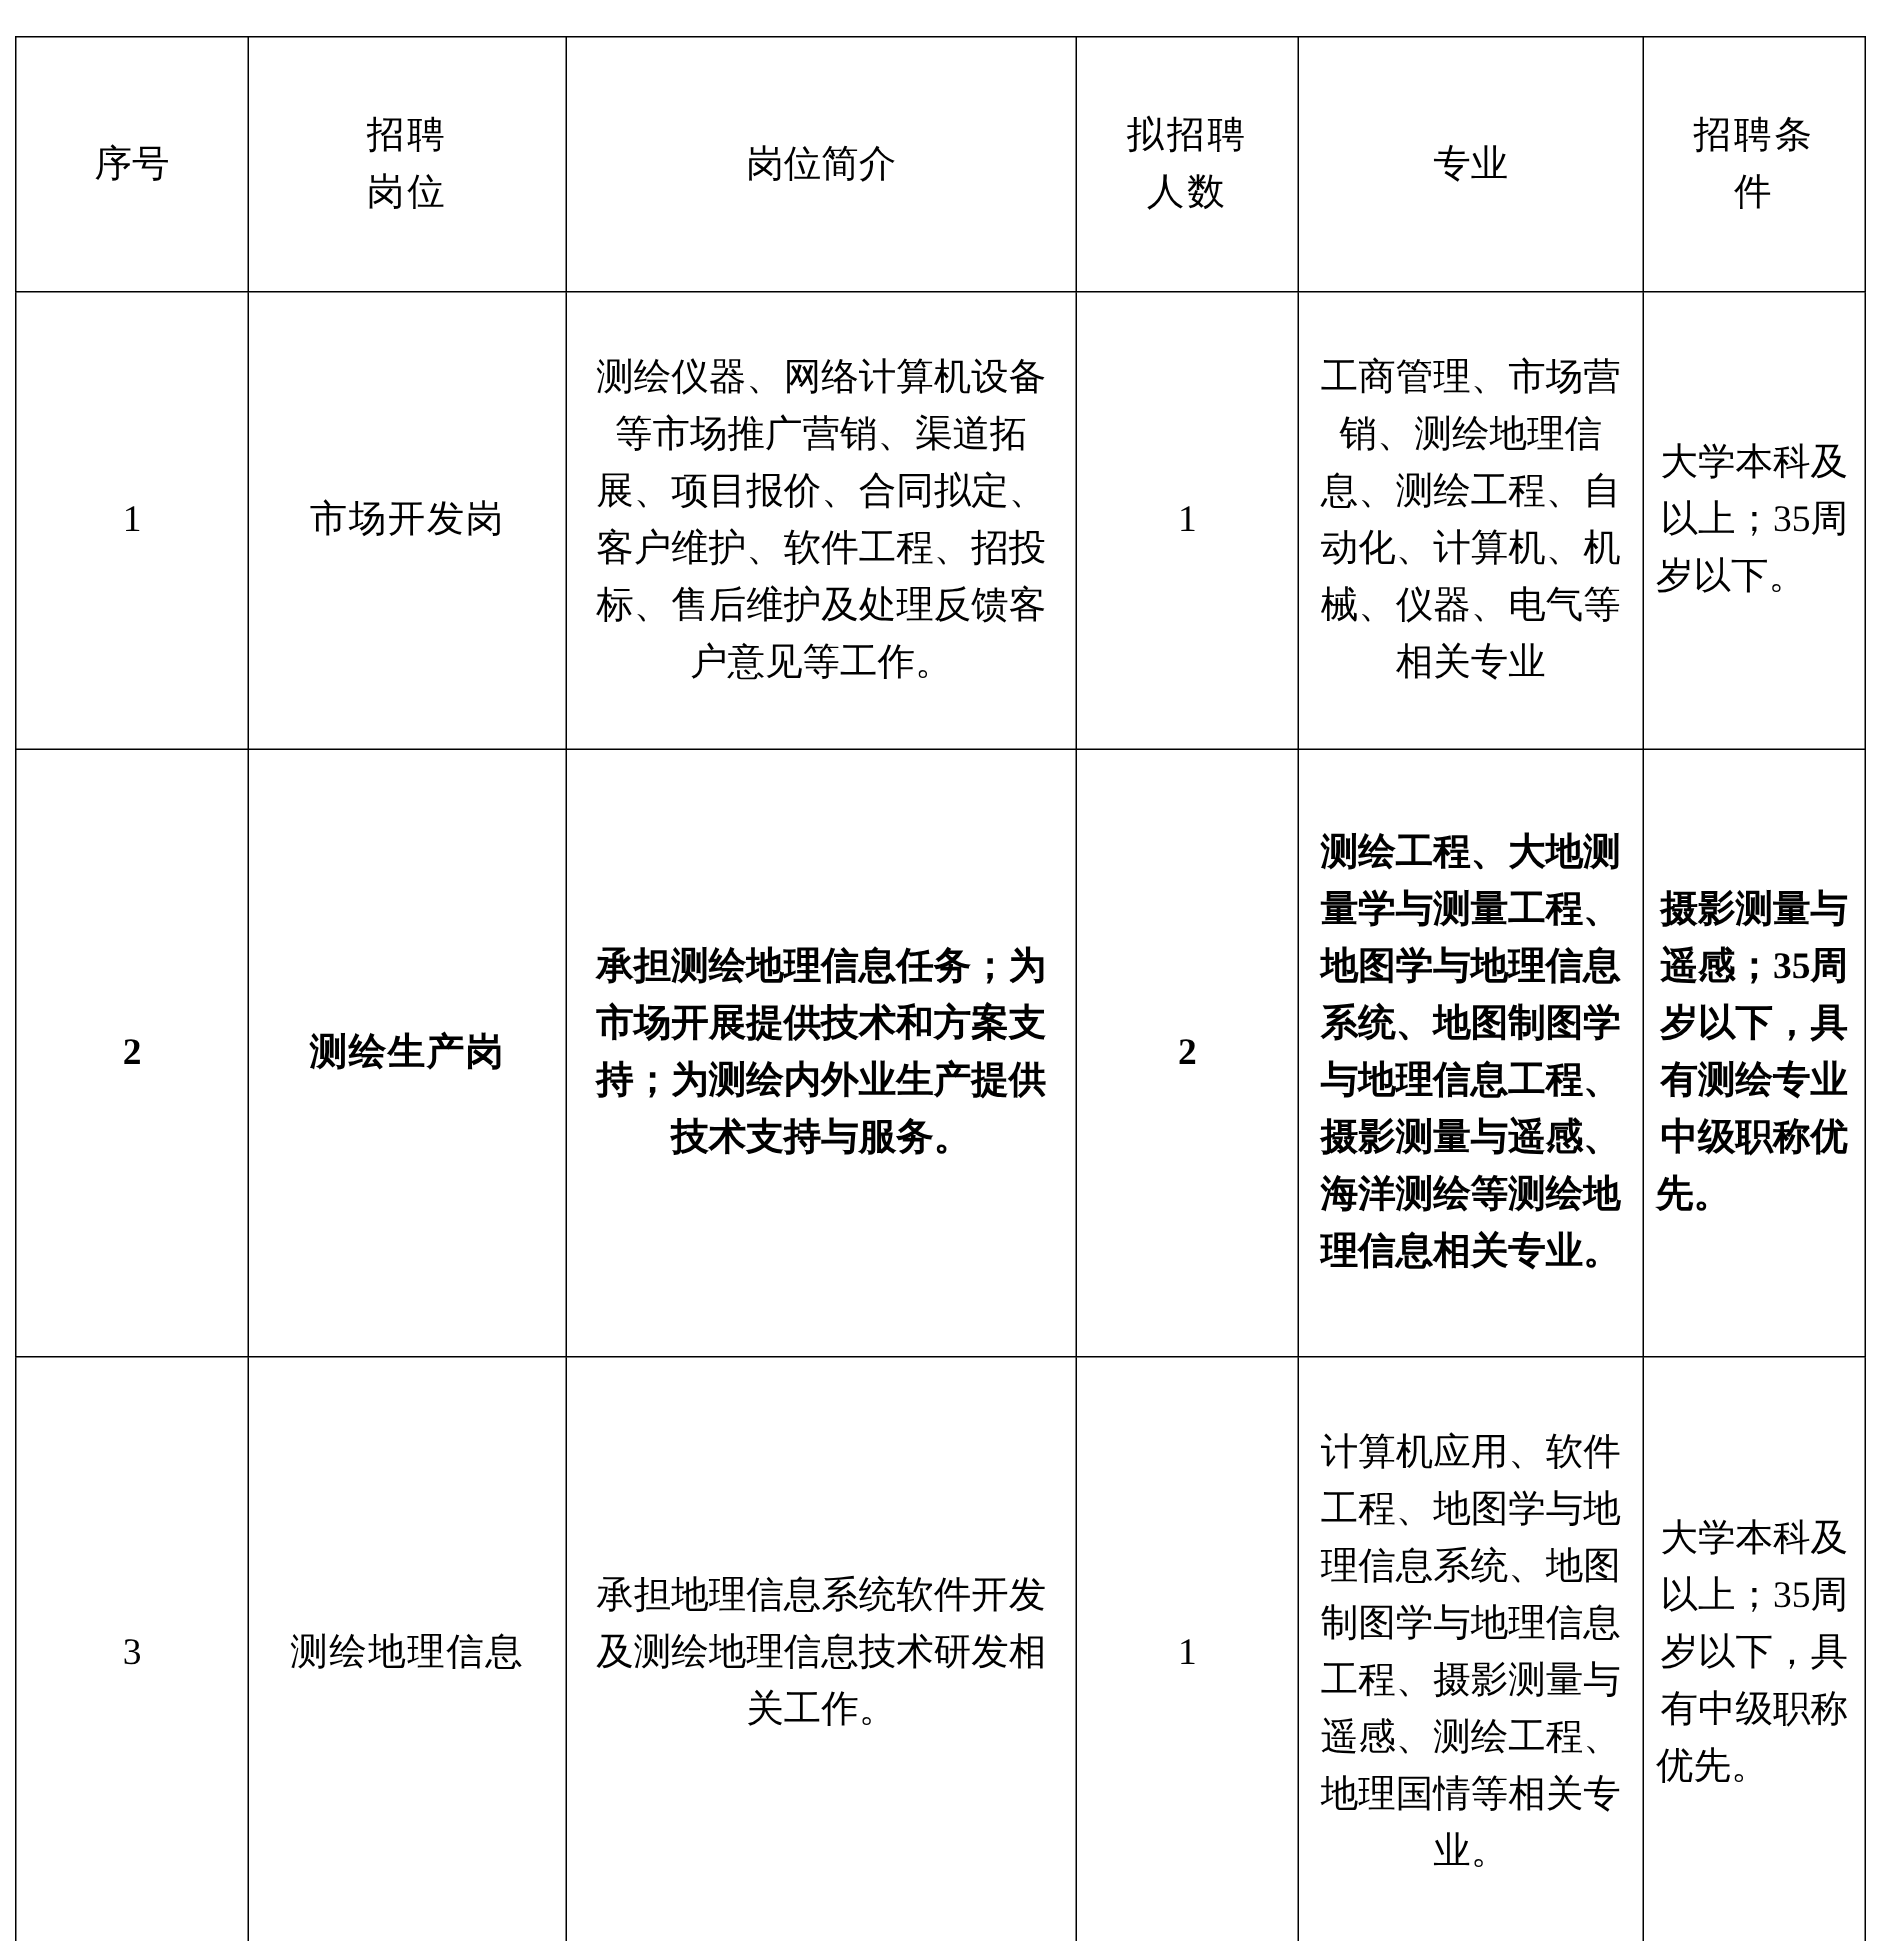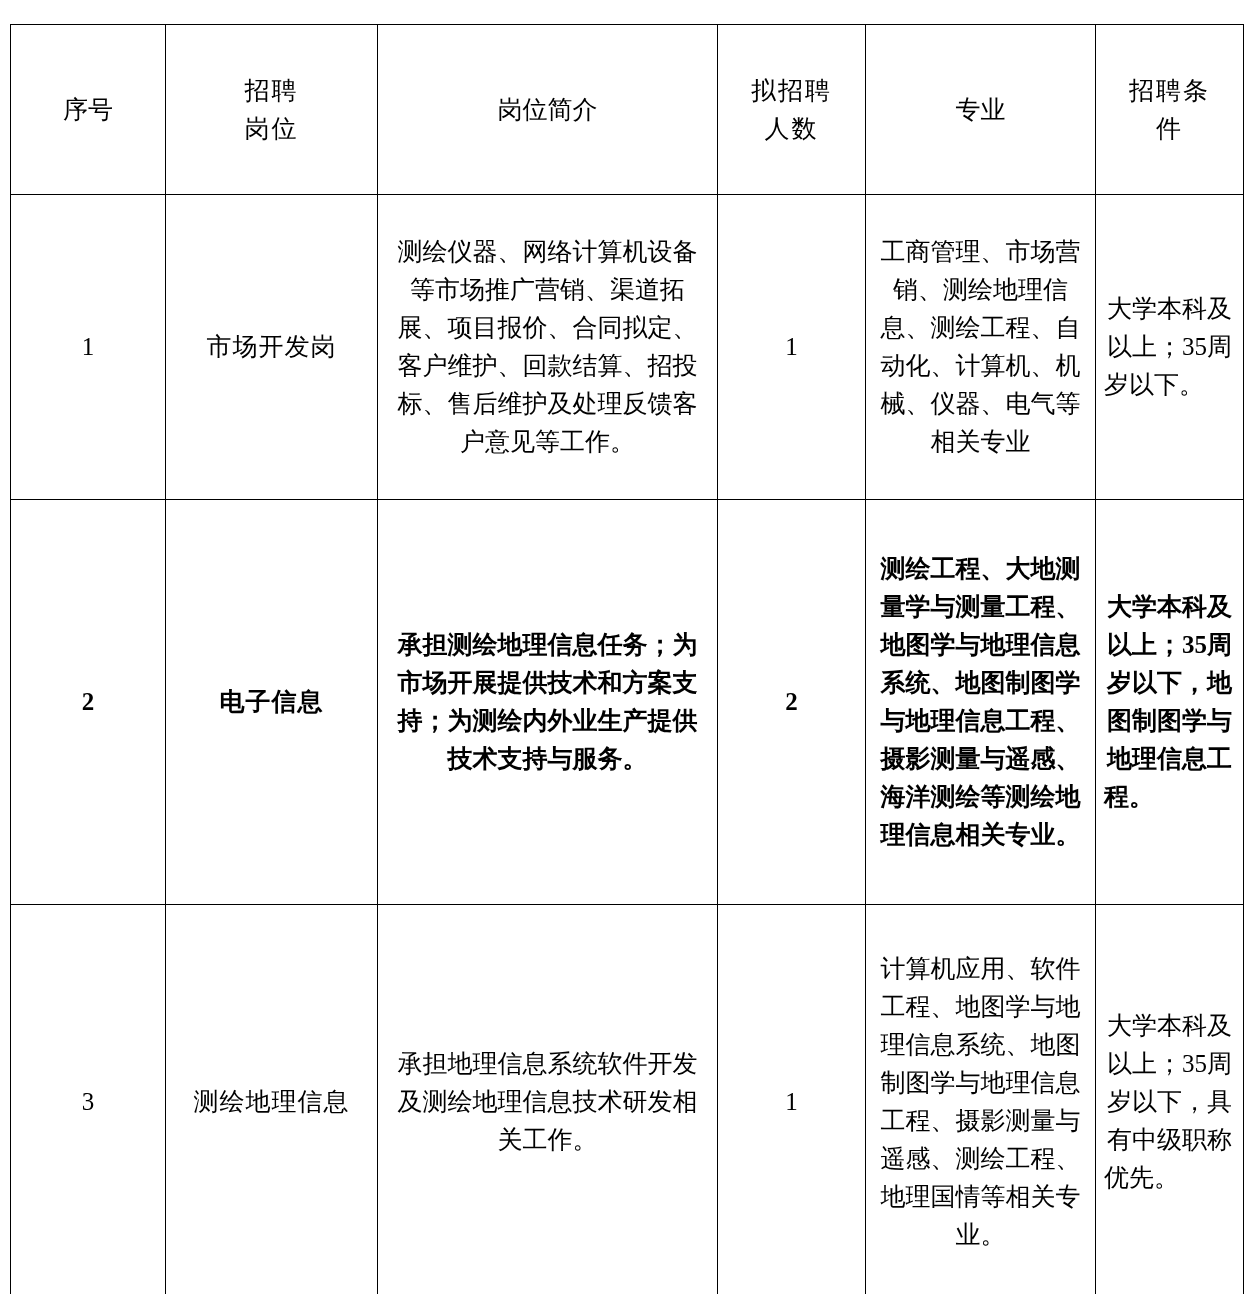--- a/index.html
+++ b/index.html
@@ -111,32 +111,32 @@
         <td>
           <span class="hdr-two-line">招聘条</span>
           <span class="hdr-two-line">件</span>
         </td>
       </tr>
     </thead>
     <tbody>
       <tr class="row-1">
         <td class="cell-index">1</td>
         <td class="cell-post">市场开发岗</td>
-        <td class="cell-desc">测绘仪器、网络计算机设备等市场推广营销、渠道拓展、项目报价、合同拟定、客户维护、回款结算、招投标、售后维护及处理反馈客户意见等工作。</td>
+        <td class="cell-desc">测绘仪器、网络计算机设备等市场推广营销、渠道拓展、项目报价、合同拟定、客户维护、软件工程、招投标、售后维护及处理反馈客户意见等工作。</td>
         <td class="cell-count">1</td>
         <td class="cell-major">工商管理、市场营销、测绘地理信息、测绘工程、自动化、计算机、机械、仪器、电气等相关专业</td>
         <td class="cell-req">大学本科及以上；35周岁以下。</td>
       </tr>
       <tr class="row-2">
         <td class="cell-index">2</td>
-        <td class="cell-post">电子信息</td>
+        <td class="cell-post">测绘生产岗</td>
         <td class="cell-desc">承担测绘地理信息任务；为市场开展提供技术和方案支持；为测绘内外业生产提供技术支持与服务。</td>
         <td class="cell-count">2</td>
         <td class="cell-major">测绘工程、大地测量学与测量工程、地图学与地理信息系统、地图制图学与地理信息工程、摄影测量与遥感、海洋测绘等测绘地理信息相关专业。</td>
-        <td class="cell-req">大学本科及以上；35周岁以下，地图制图学与地理信息工程。</td>
+        <td class="cell-req">摄影测量与遥感；35周岁以下，具有测绘专业中级职称优先。</td>
       </tr>
       <tr class="row-3">
         <td class="cell-index">3</td>
         <td class="cell-post">测绘地理信息</td>
         <td class="cell-desc">承担地理信息系统软件开发及测绘地理信息技术研发相关工作。</td>
         <td class="cell-count">1</td>
         <td class="cell-major">计算机应用、软件工程、地图学与地理信息系统、地图制图学与地理信息工程、摄影测量与遥感、测绘工程、地理国情等相关专业。</td>
         <td class="cell-req">大学本科及以上；35周岁以下，具有中级职称优先。</td>
       </tr>
     </tbody>

